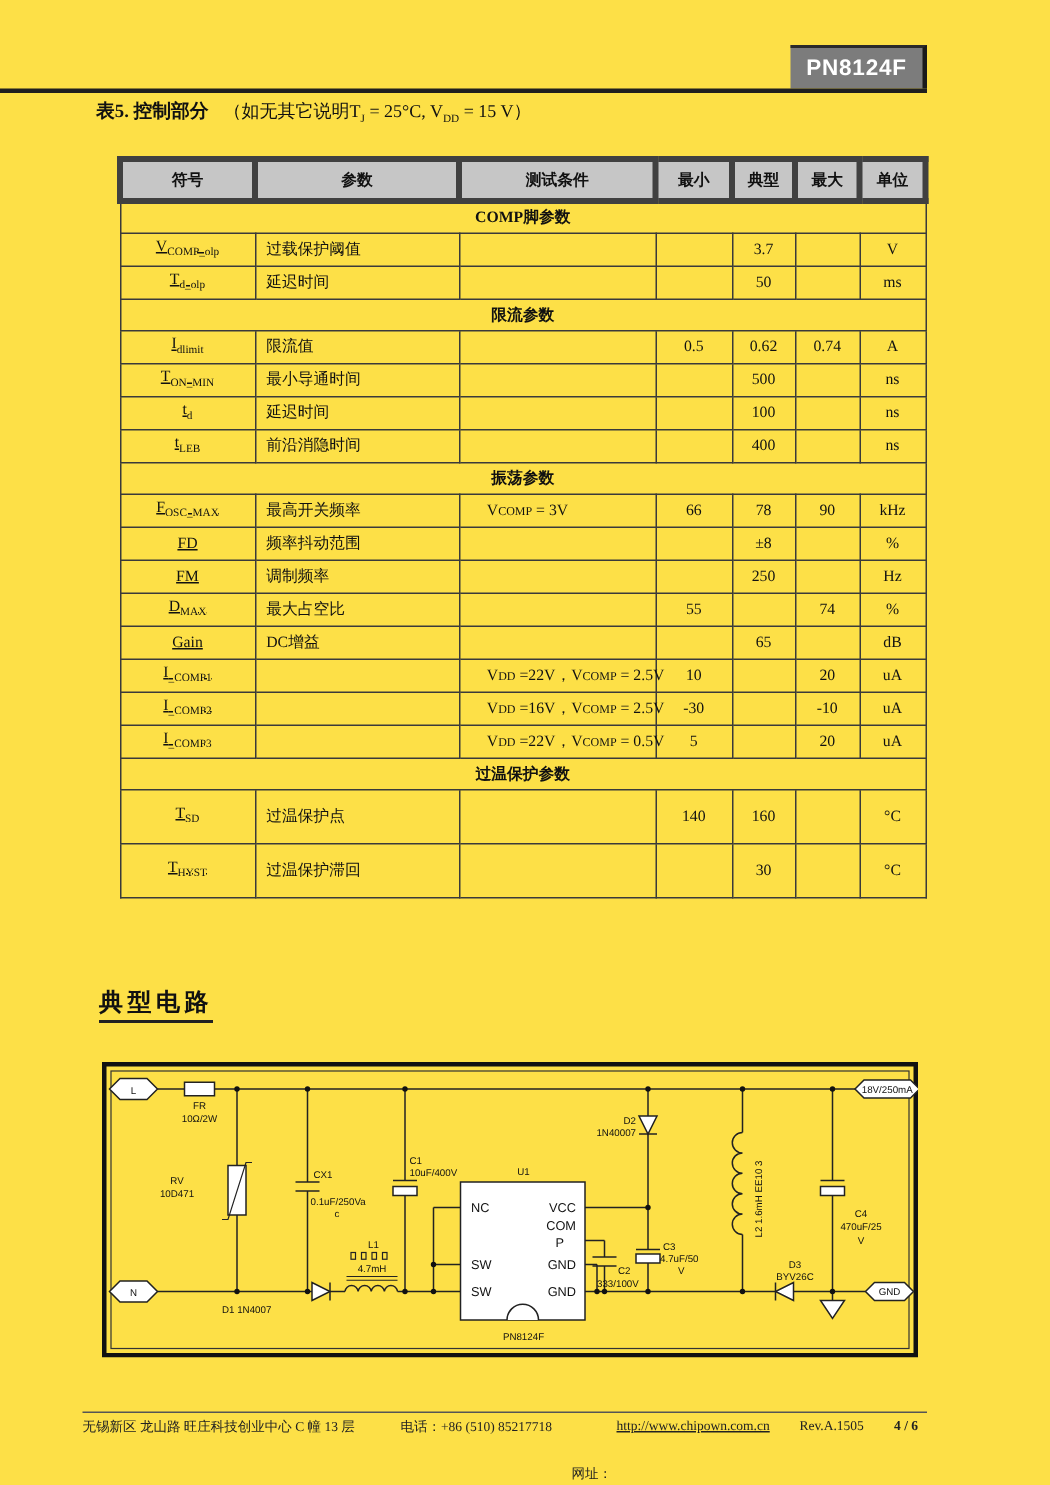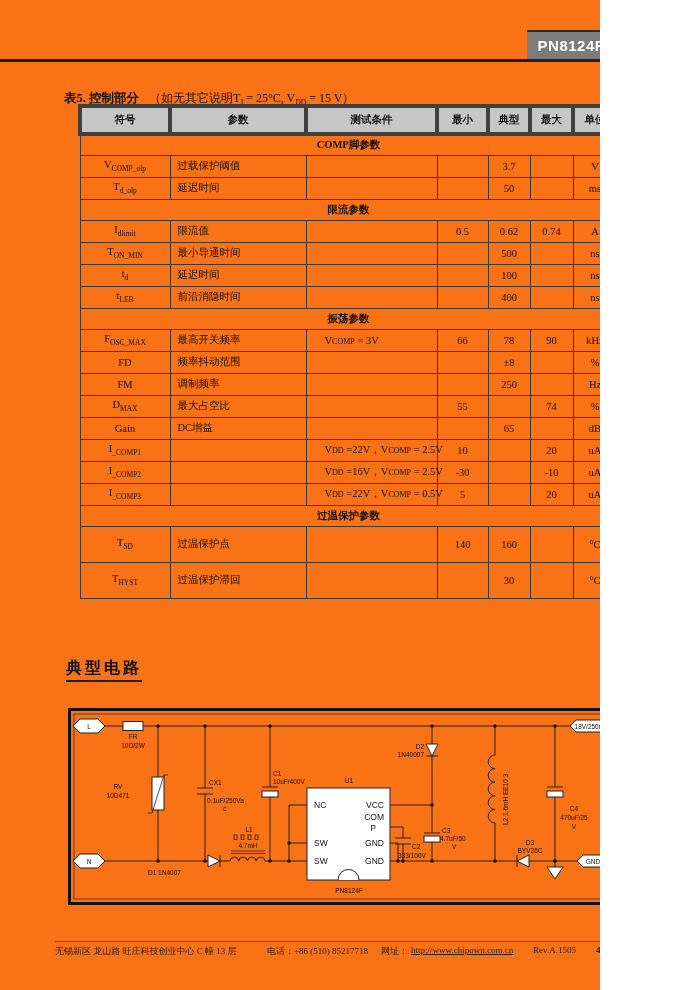--- a/index.html
+++ b/index.html
@@ -1,45 +1,45 @@
 <!DOCTYPE html>
 <html><head>
 <meta charset="utf-8">
 <style>
   * { box-sizing: border-box; margin: 0; padding: 0; }
   html,body { background:#ffffff; }
   .page {
-    position: relative; width: 600px; height: 990px; background: #f97316;
+    position: relative; width: 700px; height: 990px; background: #fde047;
     font-family: "Liberation Serif", serif; color: #111; overflow: hidden;
   }
   
   .chip-tab {
     position: absolute; left: 527px; top: 30px; width: 91px; height: 29px;
     background: #7c7c7c; border-top: 2px solid #2a2a2a; border-right: 3px solid #1a1a1a;
     color: #fff; font-family: "Liberation Sans", sans-serif; font-weight: bold;
     font-size: 15px; letter-spacing: .5px; display: flex; align-items: center; justify-content: center;
   }
   .top-rule { position: absolute; left: 0; top: 59px; width: 618px; height: 3px; background: #1f1f1f; }
   
-  .doc-title { position: absolute; left: 64px; top: 90px; font-size: 12px; white-space: nowrap; }
+  .doc-title { position: absolute; left: 64px; top: 66px; font-size: 12px; white-space: nowrap; }
   .doc-title b { font-size: 12.5px; margin-right: 10px; }
   .doc-title sub { font-size: 7.5px; }
   
   .spec-table {
     position: absolute; left: 78px; top: 104px; width: 537px;
     border-collapse: collapse; table-layout: fixed; font-size: 10.5px;
     border: 1.5px solid #333;
   }
   .spec-table th {
     background: #c6c6c6; border: 4px solid #404040; font-weight: bold;
     height: 28px; font-size: 10.5px; margin-left: 48px;
   }
   .spec-table td { border: 1px solid #3a3a3a; padding: 0 4px; height: 22px; }
   .spec-table tr.sec td { font-weight: bold; text-align: center; height: 21px; padding-left: 4px; }
-  .spec-table td.sym { text-align: center; }
+  .spec-table td.sym { text-align: center; text-decoration: underline; }
   .spec-table td.sym sub { font-size: 7.5px; }
   .spec-table td.par { text-align: left; padding-left: 7px; }
   .spec-table td.cond { text-align: left; padding-left: 18px; white-space: nowrap; }
   .spec-table td.cond .sc { font-size: 8px; }
   .spec-table td.num { text-align: center; }
   .spec-table tr.tall td { height: 36px; }
   
   .circuit-heading {
     position: absolute; left: 66px; top: 658px; font-size: 16px; font-weight: bold;
     letter-spacing: 3px; border-bottom: 2px solid #222; padding-bottom: 1px;
@@ -50,21 +50,21 @@
   .circuit-svg .pin { font-size: 8.5px; }
   .circuit-svg .w { stroke: #222; stroke-width: 1; fill: none; }
   .circuit-svg .thin { stroke: #222; stroke-width: .8; fill: none; }
   .circuit-svg .comp { stroke: #222; stroke-width: 1; fill: #fff; }
   
   .footer-rule { position: absolute; left: 55px; top: 941px; width: 563px; height: 1px; background: #555; }
   .footer { position: absolute; left: 0; top: 945px; width: 700px; height: 20px; font-size: 9px; color: #222; }
   .footer span, .footer a { position: absolute; top: 0; white-space: nowrap; }
   .f-addr { left: 55px; }
   .f-phone { left: 267px; }
-  .f-web { left: 381px; }
+  .f-web { left: 381px; margin-top: 31px; }
   .f-url { left: 411px; color: #222; text-decoration: underline; }
   .f-rev { left: 533px; }
   .f-page { left: 596px; font-weight: bold; }
 </style>
 </head>
 <body>
 
 <div class="page">
 
   <div class="chip-tab">PN8124F</div>

